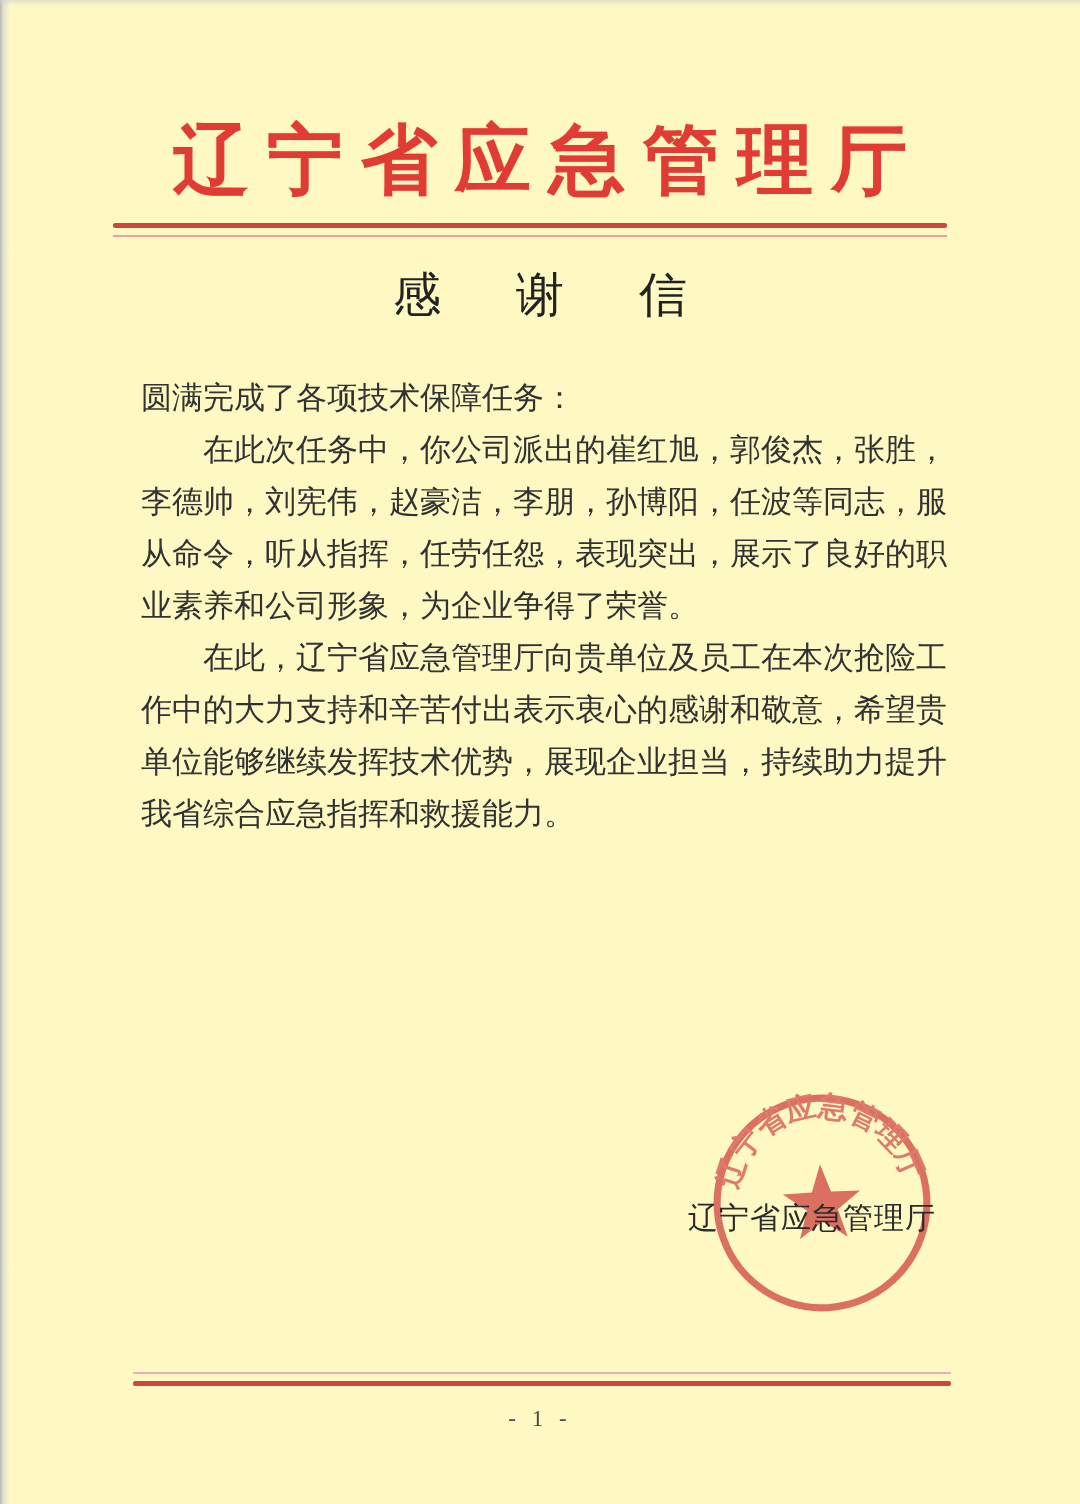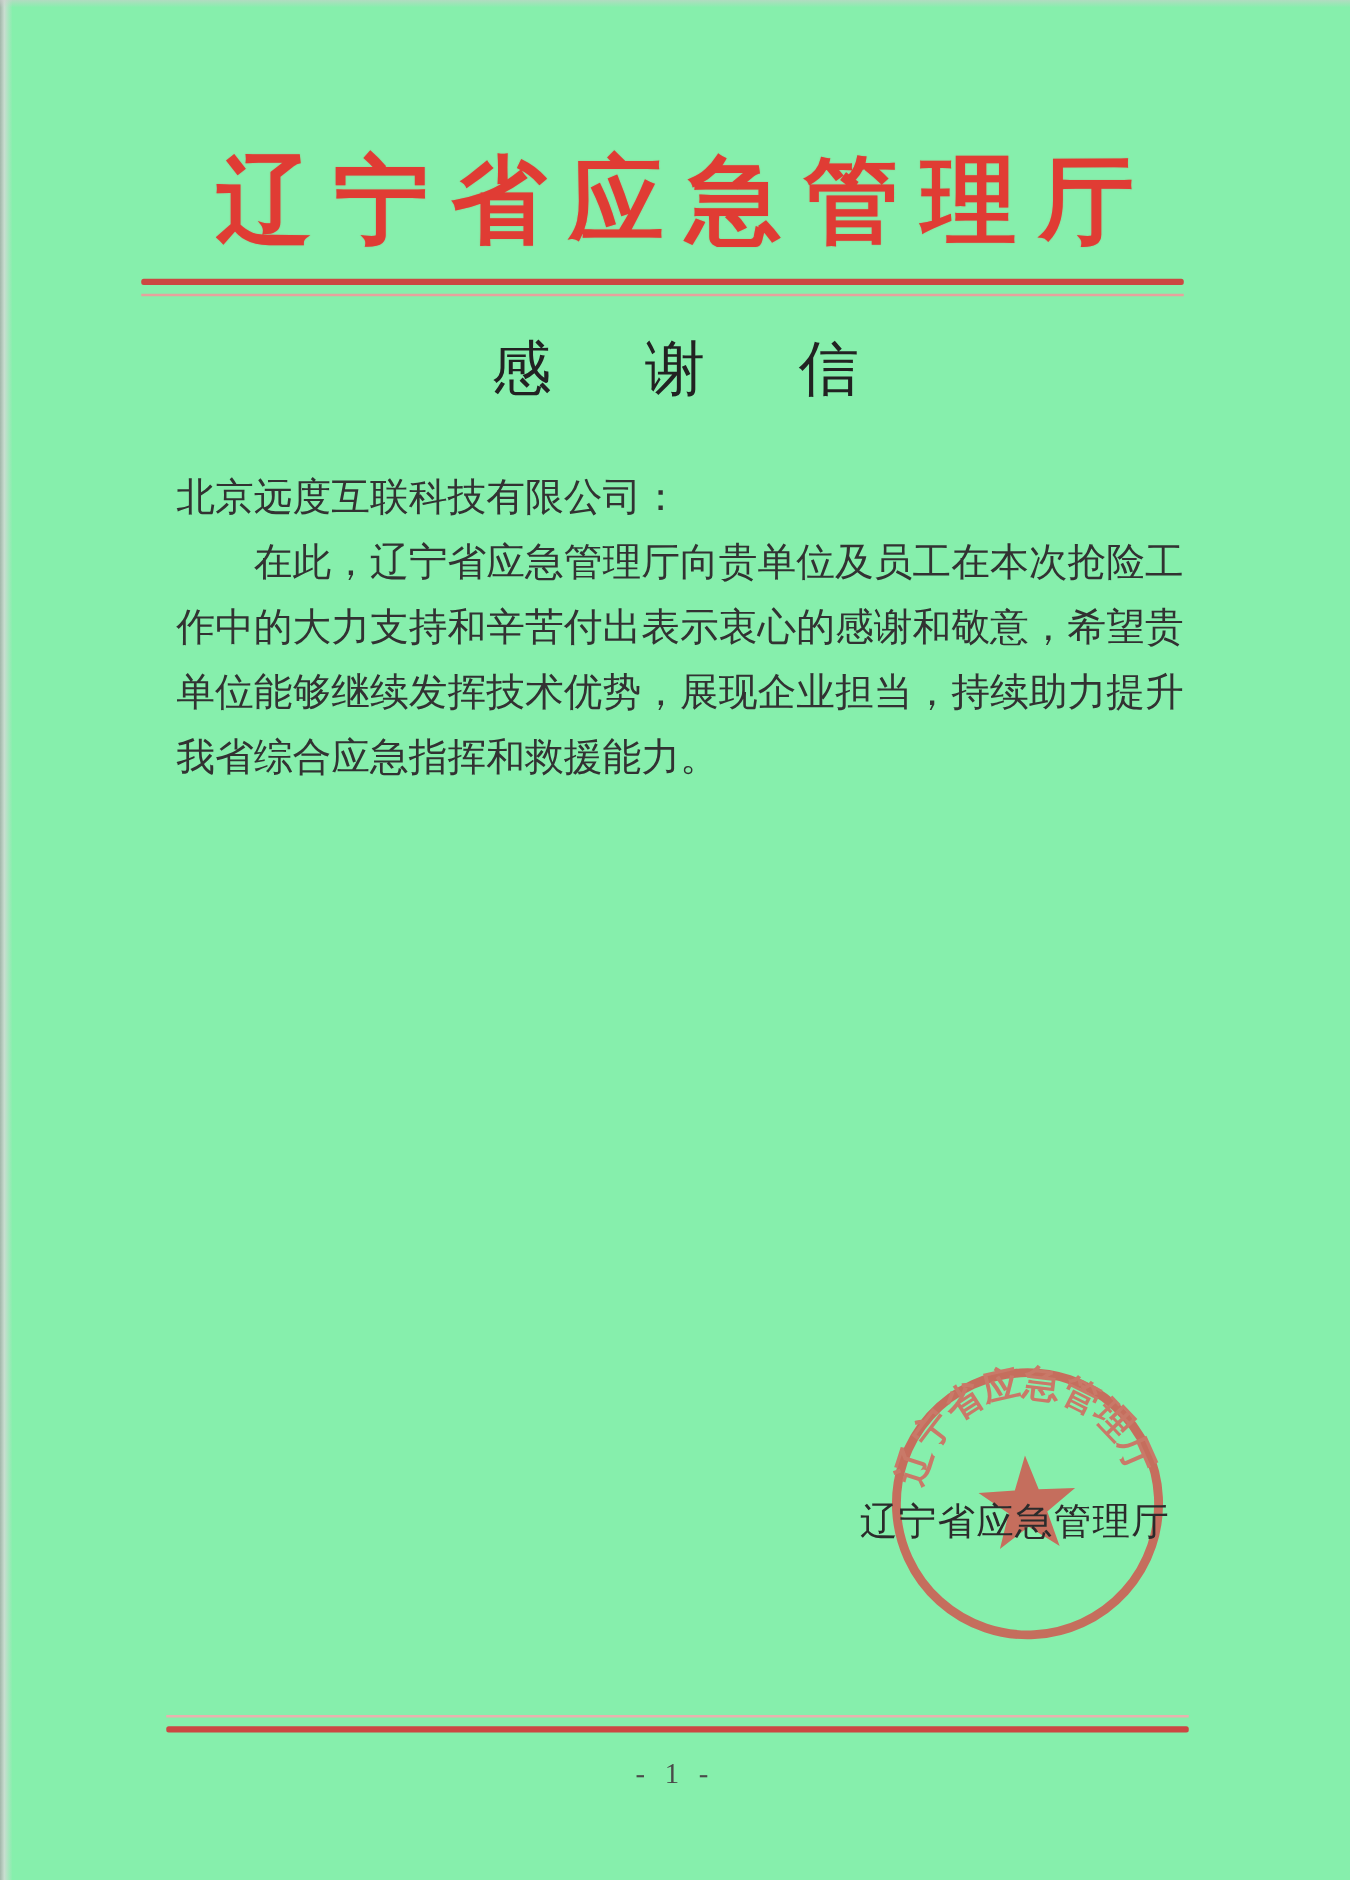--- a/index.html
+++ b/index.html
@@ -1,20 +1,20 @@
 <!DOCTYPE html>
 <html><head>
 <meta charset="utf-8">
 <style>
   html,body{margin:0;padding:0;background:#e9e9e9;}
   .page{
     position:relative;
     width:1080px;height:1504px;
     margin:0 auto;
-    background:#86efac;
+    background:#fef9c3;
     overflow:hidden;
     font-family:"Liberation Serif","DejaVu Serif",serif;
   }
   
   .page::before{
     content:"";position:absolute;left:0;top:0;bottom:0;width:10px;
     background:linear-gradient(90deg,#a9a9a9 0,#d9d9d9 35%,rgba(255,255,255,0) 100%);
     opacity:.8;pointer-events:none;
   }
   .page::after{
@@ -86,21 +86,22 @@
   <div class="agency-title">辽宁省应急管理厅</div>
 
   <div class="header-rule">
     <div class="thick"></div>
     <div class="thin"></div>
   </div>
 
   <div class="letter-title">感谢信</div>
 
   <div class="body-text">
-    <p class="salutation">北京远度互联科技有限公司：</p>
+    <p class="salutation">圆满完成了各项技术保障任务：</p>
+    <p>在此次任务中，你公司派出的崔红旭，郭俊杰，张胜，李德帅，刘宪伟，赵豪洁，李朋，孙博阳，任波等同志，服从命令，听从指挥，任劳任怨，表现突出，展示了良好的职业素养和公司形象，为企业争得了荣誉。</p>
     <p>在此，辽宁省应急管理厅向贵单位及员工在本次抢险工作中的大力支持和辛苦付出表示衷心的感谢和敬意，希望贵单位能够继续发挥技术优势，展现企业担当，持续助力提升我省综合应急指挥和救援能力。</p>
   </div>
 
   <svg class="seal" viewBox="0 0 220 220">
     <circle cx="110" cy="110" r="103" fill="none" stroke="#d4524c" stroke-width="7"></circle>
     <path id="seal-arc" d="M 32,140 A 84,84 0 1 1 188,140" fill="none"></path>
     <text font-size="29" fill="#d8605a" font-weight="700" font-family="&quot;Liberation Serif&quot;,&quot;DejaVu Serif&quot;,serif">
       <textPath href="#seal-arc" startOffset="50%" text-anchor="middle">辽宁省应急管理厅</textPath>
     </text>
     <polygon fill="#d4524c" points="110,72 119.4,99.1 148,99.6 125.2,116.9 133.5,144.4 110,128 86.5,144.4 94.8,116.9 72,99.6 100.6,99.1"></polygon>

